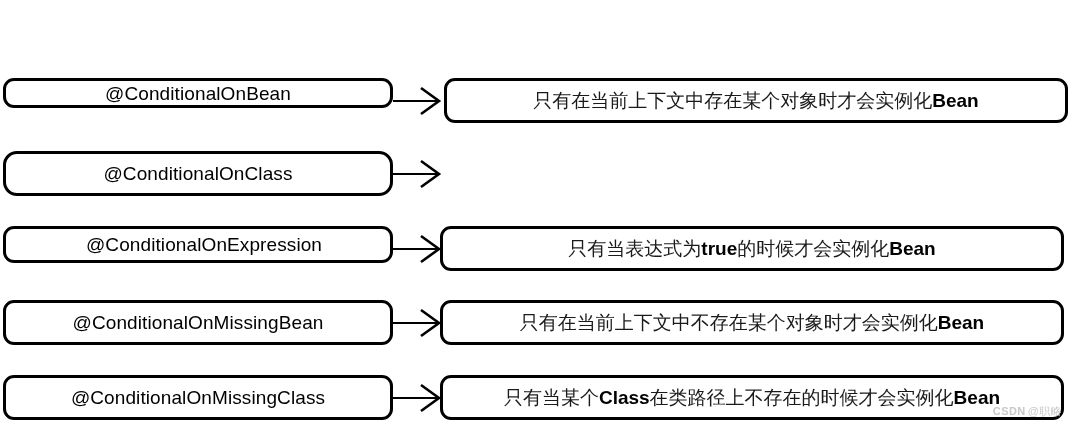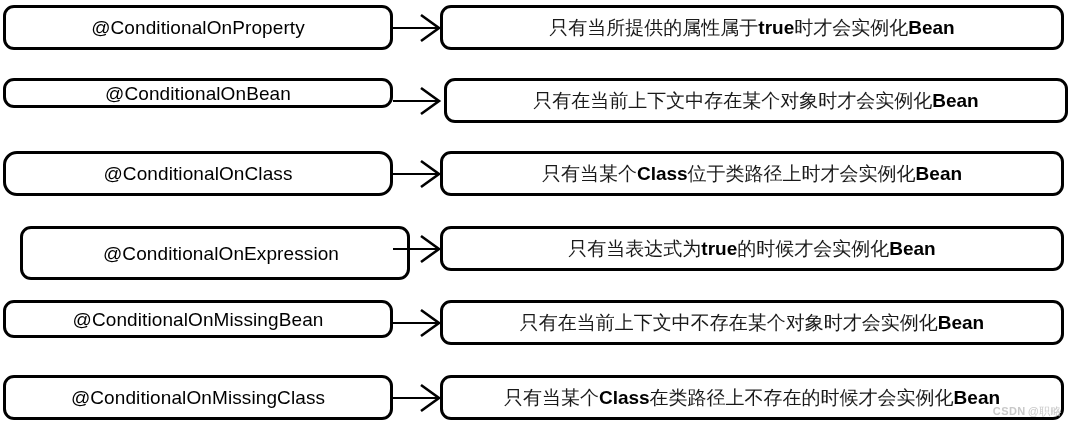--- a/index.html
+++ b/index.html
@@ -97,70 +97,55 @@
     white-space: nowrap;
     letter-spacing: 0.4px;
     pointer-events: none;
   }
   .watermark .wm-brand { margin-right: 2px; font-weight: bold; }
 </style>
 </head>
 <body>
 
 <div id="diagram">
-    <div class="row" style="top: 5px;">
-      <div class="box box-left" style="left: 3px; width: 390px; height: 45px;">
-        <span class="label-left">@ConditionalOnProperty</span>
-      </div>
-      <div class="connector"><svg width="50" height="30" viewBox="0 0 50 30" xmlns="http://www.w3.org/2000/svg">
-          <path d="M1 15 L46 15" stroke="#000" stroke-width="2.2" fill="none"></path>
-          <path d="M29 2 L47 15 L29 28" stroke="#000" stroke-width="2.6" fill="none" stroke-linecap="butt" stroke-linejoin="miter"></path>
-        </svg></div>
-      <div class="box box-right" style="left: 440px; width: 624px; height: 45px;">
-        <span class="label-right"><span>只有当所提供的属性属于</span><span class="lat">true</span><span>时才会实例化</span><span class="lat">Bean</span></span>
-      </div>
-    </div>
     <div class="row" style="top: 78px;">
       <div class="box box-left" style="left: 3px; width: 390px; height: 30px;">
         <span class="label-left">@ConditionalOnBean</span>
       </div>
       <div class="connector"><svg width="50" height="30" viewBox="0 0 50 30" xmlns="http://www.w3.org/2000/svg">
           <path d="M1 15 L46 15" stroke="#000" stroke-width="2.2" fill="none"></path>
           <path d="M29 2 L47 15 L29 28" stroke="#000" stroke-width="2.6" fill="none" stroke-linecap="butt" stroke-linejoin="miter"></path>
         </svg></div>
       <div class="box box-right" style="left: 444px; width: 624px; height: 45px;">
         <span class="label-right"><span>只有在当前上下文中存在某个对象时才会实例化</span><span class="lat">Bean</span></span>
       </div>
     </div>
     <div class="row" style="top: 151px;">
       <div class="box box-left" style="left: 3px; width: 390px; height: 45px; border-radius: 14px;">
         <span class="label-left">@ConditionalOnClass</span>
       </div>
       <div class="connector"><svg width="50" height="30" viewBox="0 0 50 30" xmlns="http://www.w3.org/2000/svg">
           <path d="M1 15 L46 15" stroke="#000" stroke-width="2.2" fill="none"></path>
           <path d="M29 2 L47 15 L29 28" stroke="#000" stroke-width="2.6" fill="none" stroke-linecap="butt" stroke-linejoin="miter"></path>
         </svg></div>
-      <div class="box box-right" style="left: 440px; width: 624px; height: 45px;">
-        <span class="label-right"><span>只有当某个</span><span class="lat">Class</span><span>位于类路径上时才会实例化</span><span class="lat">Bean</span></span>
-      </div>
     </div>
     <div class="row" style="top: 226px;">
-      <div class="box box-left" style="left: 20px; width: 390px; height: 54px; padding-left: 12px;">
+      <div class="box box-left" style="left: 3px; width: 390px; height: 37px; padding-left: 12px;">
         <span class="label-left">@ConditionalOnExpression</span>
       </div>
       <div class="connector"><svg width="50" height="30" viewBox="0 0 50 30" xmlns="http://www.w3.org/2000/svg">
           <path d="M1 15 L46 15" stroke="#000" stroke-width="2.2" fill="none"></path>
           <path d="M29 2 L47 15 L29 28" stroke="#000" stroke-width="2.6" fill="none" stroke-linecap="butt" stroke-linejoin="miter"></path>
         </svg></div>
       <div class="box box-right" style="left: 440px; width: 624px; height: 45px;">
         <span class="label-right"><span>只有当表达式为</span><span class="lat">true</span><span>的时候才会实例化</span><span class="lat">Bean</span></span>
       </div>
     </div>
     <div class="row" style="top: 300px;">
-      <div class="box box-left" style="left: 3px; width: 390px; height: 38px;">
+      <div class="box box-left" style="left: 3px; width: 390px; height: 45px;">
         <span class="label-left">@ConditionalOnMissingBean</span>
       </div>
       <div class="connector"><svg width="50" height="30" viewBox="0 0 50 30" xmlns="http://www.w3.org/2000/svg">
           <path d="M1 15 L46 15" stroke="#000" stroke-width="2.2" fill="none"></path>
           <path d="M29 2 L47 15 L29 28" stroke="#000" stroke-width="2.6" fill="none" stroke-linecap="butt" stroke-linejoin="miter"></path>
         </svg></div>
       <div class="box box-right" style="left: 440px; width: 624px; height: 45px;">
         <span class="label-right"><span>只有在当前上下文中不存在某个对象时才会实例化</span><span class="lat">Bean</span></span>
       </div>
     </div>

